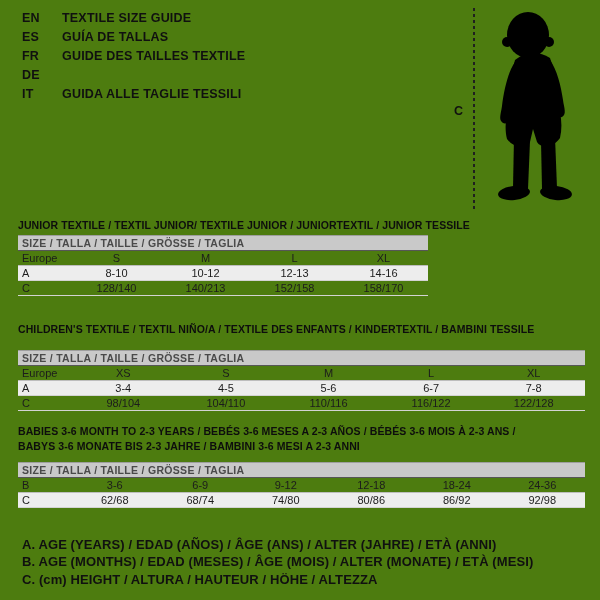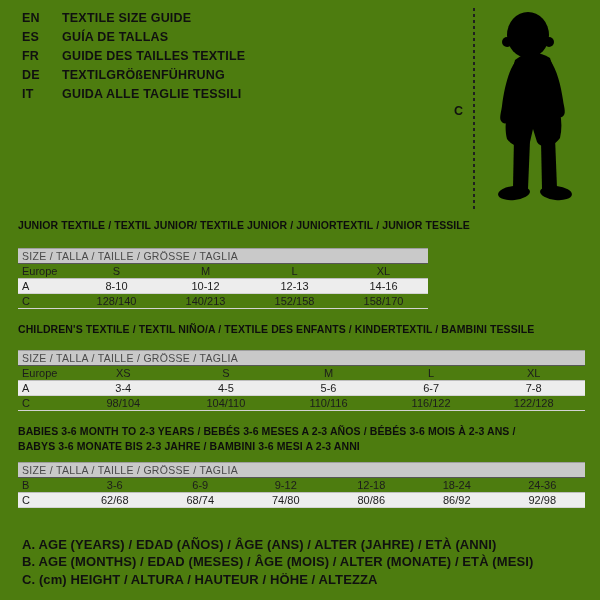--- a/index.html
+++ b/index.html
@@ -15,27 +15,27 @@
   .dash-line{position:absolute;left:473px;top:8px;width:2px;height:204px;
     background:repeating-linear-gradient(to bottom,#1f1f1f 0 3px,transparent 3px 6px);}
   .c-label{position:absolute;left:454px;top:104px;font-weight:bold;font-size:12.5px;color:#101010;}
   .baby-svg{position:absolute;left:483px;top:8px;width:100px;height:200px;}
   
   .block{position:absolute;left:18px;}
   .block1{top:218px;width:410px;}
   .block2{top:322px;width:567px;}
   .block3{top:400px;width:567px;margin-top:24px;}
   .table-title{font-weight:bold;font-size:10.5px;line-height:14.5px;color:#0d0d0d;letter-spacing:.1px;white-space:nowrap;}
-  .block1 .table-title{margin-bottom:15px;}
+  .block1 .table-title{margin-bottom:2px;}
   .block2 .table-title{margin-bottom:13px;}
   .block3 .table-title{margin-bottom:9px;}
   table.size-table{border-collapse:collapse;width:100%;table-layout:fixed;}
   col.label-col{width:54px;}
   th.size-header{background:#c9c9c9;border-top:1px solid #9e9e9e;border-bottom:1px solid #565656;
-    color:#4a4a4a;font-weight:normal;font-size:10.5px;text-align:left;padding:1px 4px;height:12px;letter-spacing:.3px;}
+    color:#4a4a4a;font-weight:bold;font-size:10.5px;text-align:left;padding:1px 4px;height:12px;letter-spacing:.3px;}
   .size-table td{font-size:11px;color:#1c1c1c;text-align:center;height:14px;padding:0;font-weight:normal;}
   .size-table td.row-label{text-align:left;padding-left:4px;}
   .size-table tbody tr{border-bottom:1px solid #d3d3d3;}
   .size-table tbody tr:first-child{border-bottom:1px solid #bdbdbd;}
   .size-table tbody tr.shaded{background:#ededed;}
   
   .legend{position:absolute;left:22px;top:536px;}
   .legend-line{font-weight:bold;font-size:13px;line-height:17.3px;color:#101010;letter-spacing:.1px;white-space:nowrap;}
 </style>
 </head>
@@ -54,21 +54,20 @@
     <span class="lang-label">GUÍA DE TALLAS</span>
   </div>
 
   <div class="lang-row">
     <span class="lang-code">FR</span>
     <span class="lang-label">GUIDE DES TAILLES TEXTILE</span>
   </div>
 
   <div class="lang-row">
     <span class="lang-code">DE</span>
-    <span class="lang-label">TEXTILGRÖßENFÜHRUNG</span>
   </div>
 
   <div class="lang-row">
     <span class="lang-code">IT</span>
     <span class="lang-label">GUIDA ALLE TAGLIE TESSILI</span>
   </div>
 </div>
 
   <div class="dash-line"></div>
   <span class="c-label">C</span>

